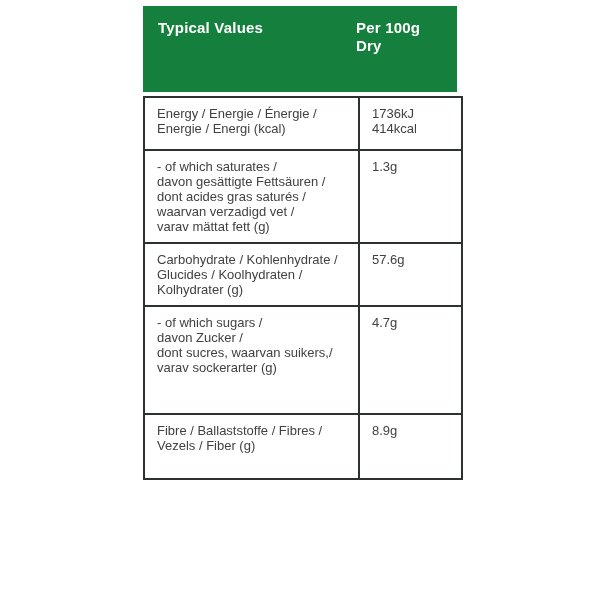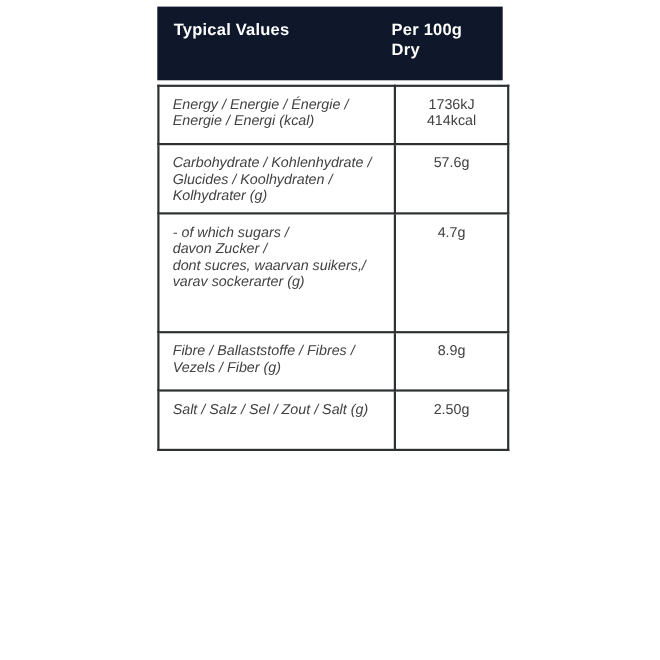--- a/index.html
+++ b/index.html
@@ -10,25 +10,25 @@
     height: 600px;
     font-family: "Liberation Sans", sans-serif;
   }
   .nutrition-wrap {
     position: absolute;
     left: 143px;
     top: 6px;
     width: 314px;
   }
   .nutrition-header {
-    background: #0f172a;
+    background: #15803d;
     color: #ffffff;
     display: flex;
     align-items: flex-start;
-    height: 67px;
+    height: 86px;
     box-sizing: border-box;
     padding-top: 13px;
     font-weight: bold;
     font-size: 15px;
     line-height: 18px;
     margin-bottom: 4px;
     letter-spacing: 0.2px;
   }
   .header-left {
     flex: 1;
@@ -47,28 +47,28 @@
   table.nutrition-table td {
     border: 2px solid #2e3132;
     vertical-align: top;
     padding: 8px 12px;
     font-size: 13px;
     line-height: 15px;
     color: #414141;
     white-space: pre-line;
     overflow: hidden;
   }
-  td.label-cell { width: 189px; text-align: left; font-style: italic; }
-  td.value-cell { width: 77px; text-align: center; }
+  td.label-cell { width: 189px; text-align: left; }
+  td.value-cell { width: 77px; text-align: left; }
   tr.r-energy    { height: 53px; }
   tr.r-fat       { height: 46px; }
   tr.r-saturates { height: 92px; }
   tr.r-carb      { height: 52px; }
   tr.r-sugars    { height: 108px; }
-  tr.r-fibre     { height: 53px; }
+  tr.r-fibre     { height: 65px; }
   tr.r-protein   { height: 57px; }
   tr.r-salt      { height: 54px; }
 </style>
 </head>
 <body>
 
 <div class="nutrition-wrap">
 
   <div class="nutrition-header">
     <div class="header-left">Typical Values</div>
@@ -77,38 +77,42 @@
   </div>
 
   <table class="nutrition-table">
     <tbody>
       <tr class="r-energy">
         <td class="label-cell">Energy / Energie / Énergie /
 Energie / Energi (kcal)</td>
         <td class="value-cell">1736kJ
 414kcal</td>
       </tr>
+      <tr class="r-saturates">
+        <td class="label-cell">- of which saturates /
+davon gesättigte Fettsäuren /
+dont acides gras saturés /
+waarvan verzadigd vet /
+varav mättat fett (g)</td>
+        <td class="value-cell">1.3g</td>
+      </tr>
       <tr class="r-carb">
         <td class="label-cell">Carbohydrate / Kohlenhydrate /
 Glucides / Koolhydraten /
 Kolhydrater (g)</td>
         <td class="value-cell">57.6g</td>
       </tr>
       <tr class="r-sugars">
         <td class="label-cell">- of which sugars /
 davon Zucker /
 dont sucres, waarvan suikers,/
 varav sockerarter (g)</td>
         <td class="value-cell">4.7g</td>
       </tr>
       <tr class="r-fibre">
         <td class="label-cell">Fibre / Ballaststoffe / Fibres /
 Vezels / Fiber (g)</td>
         <td class="value-cell">8.9g</td>
       </tr>
-      <tr class="r-salt">
-        <td class="label-cell">Salt / Salz / Sel / Zout / Salt (g)</td>
-        <td class="value-cell">2.50g</td>
-      </tr>
     </tbody>
   </table>
 
 </div>
 
 </body></html>

